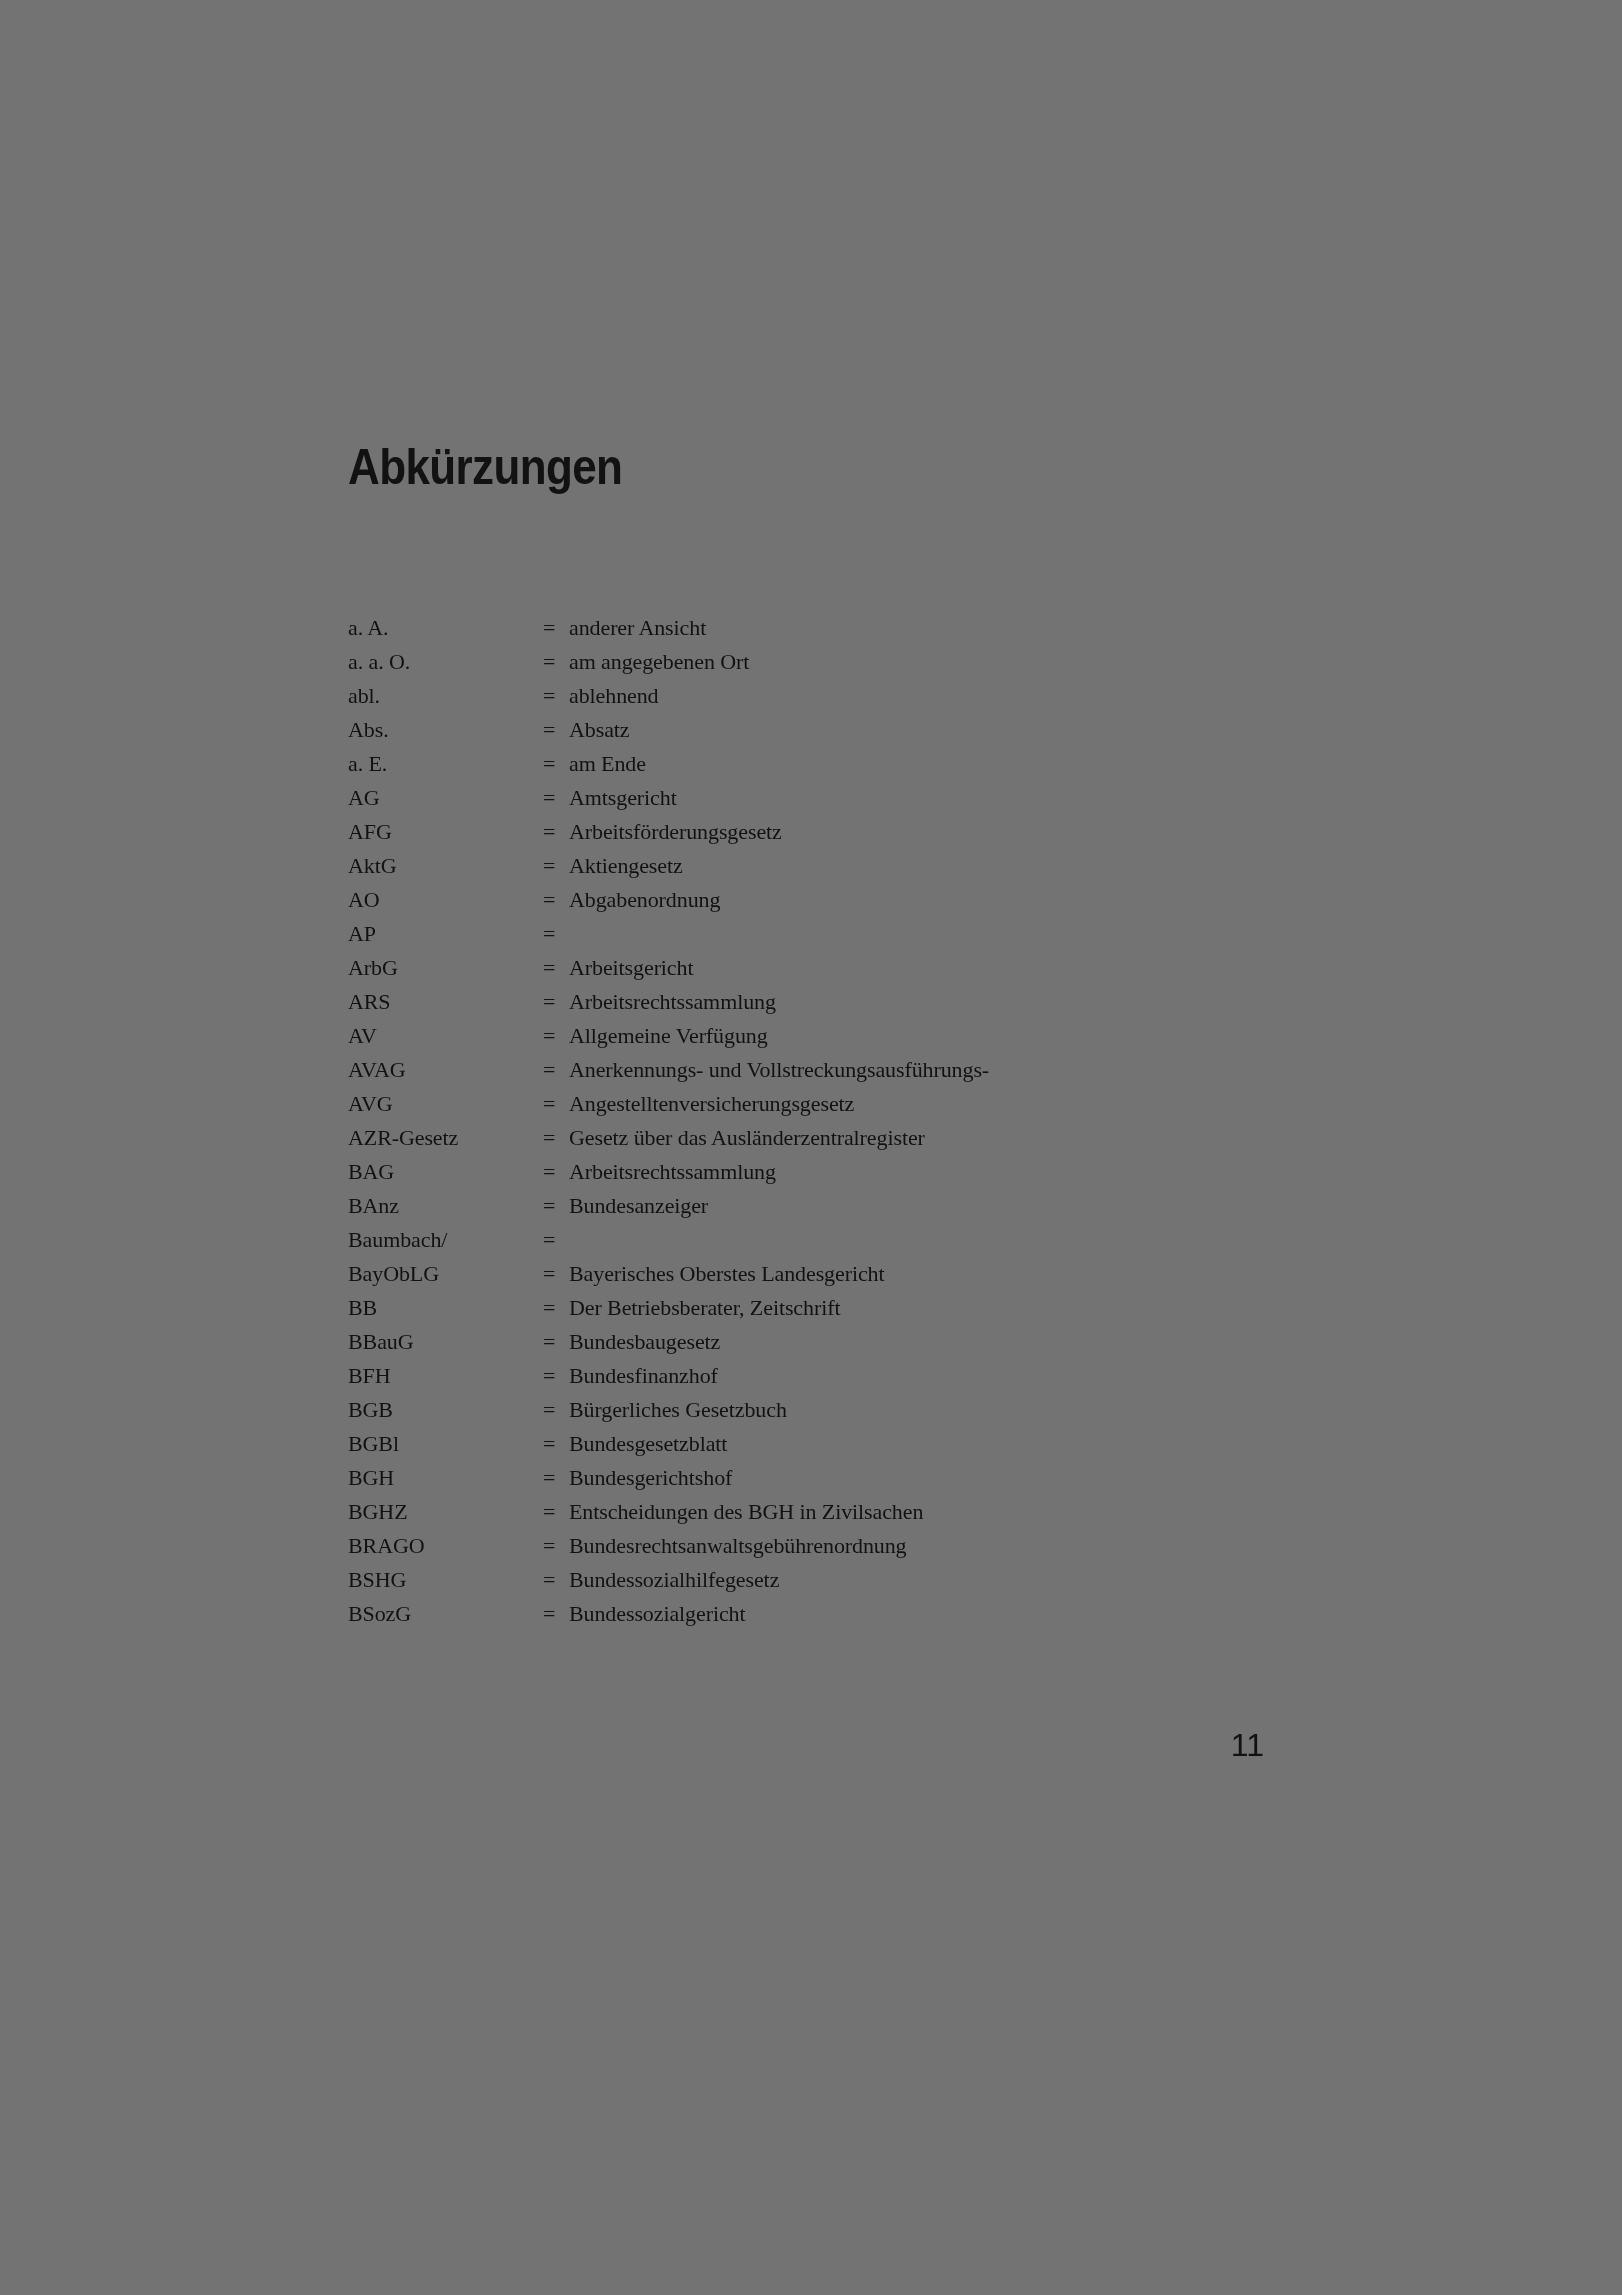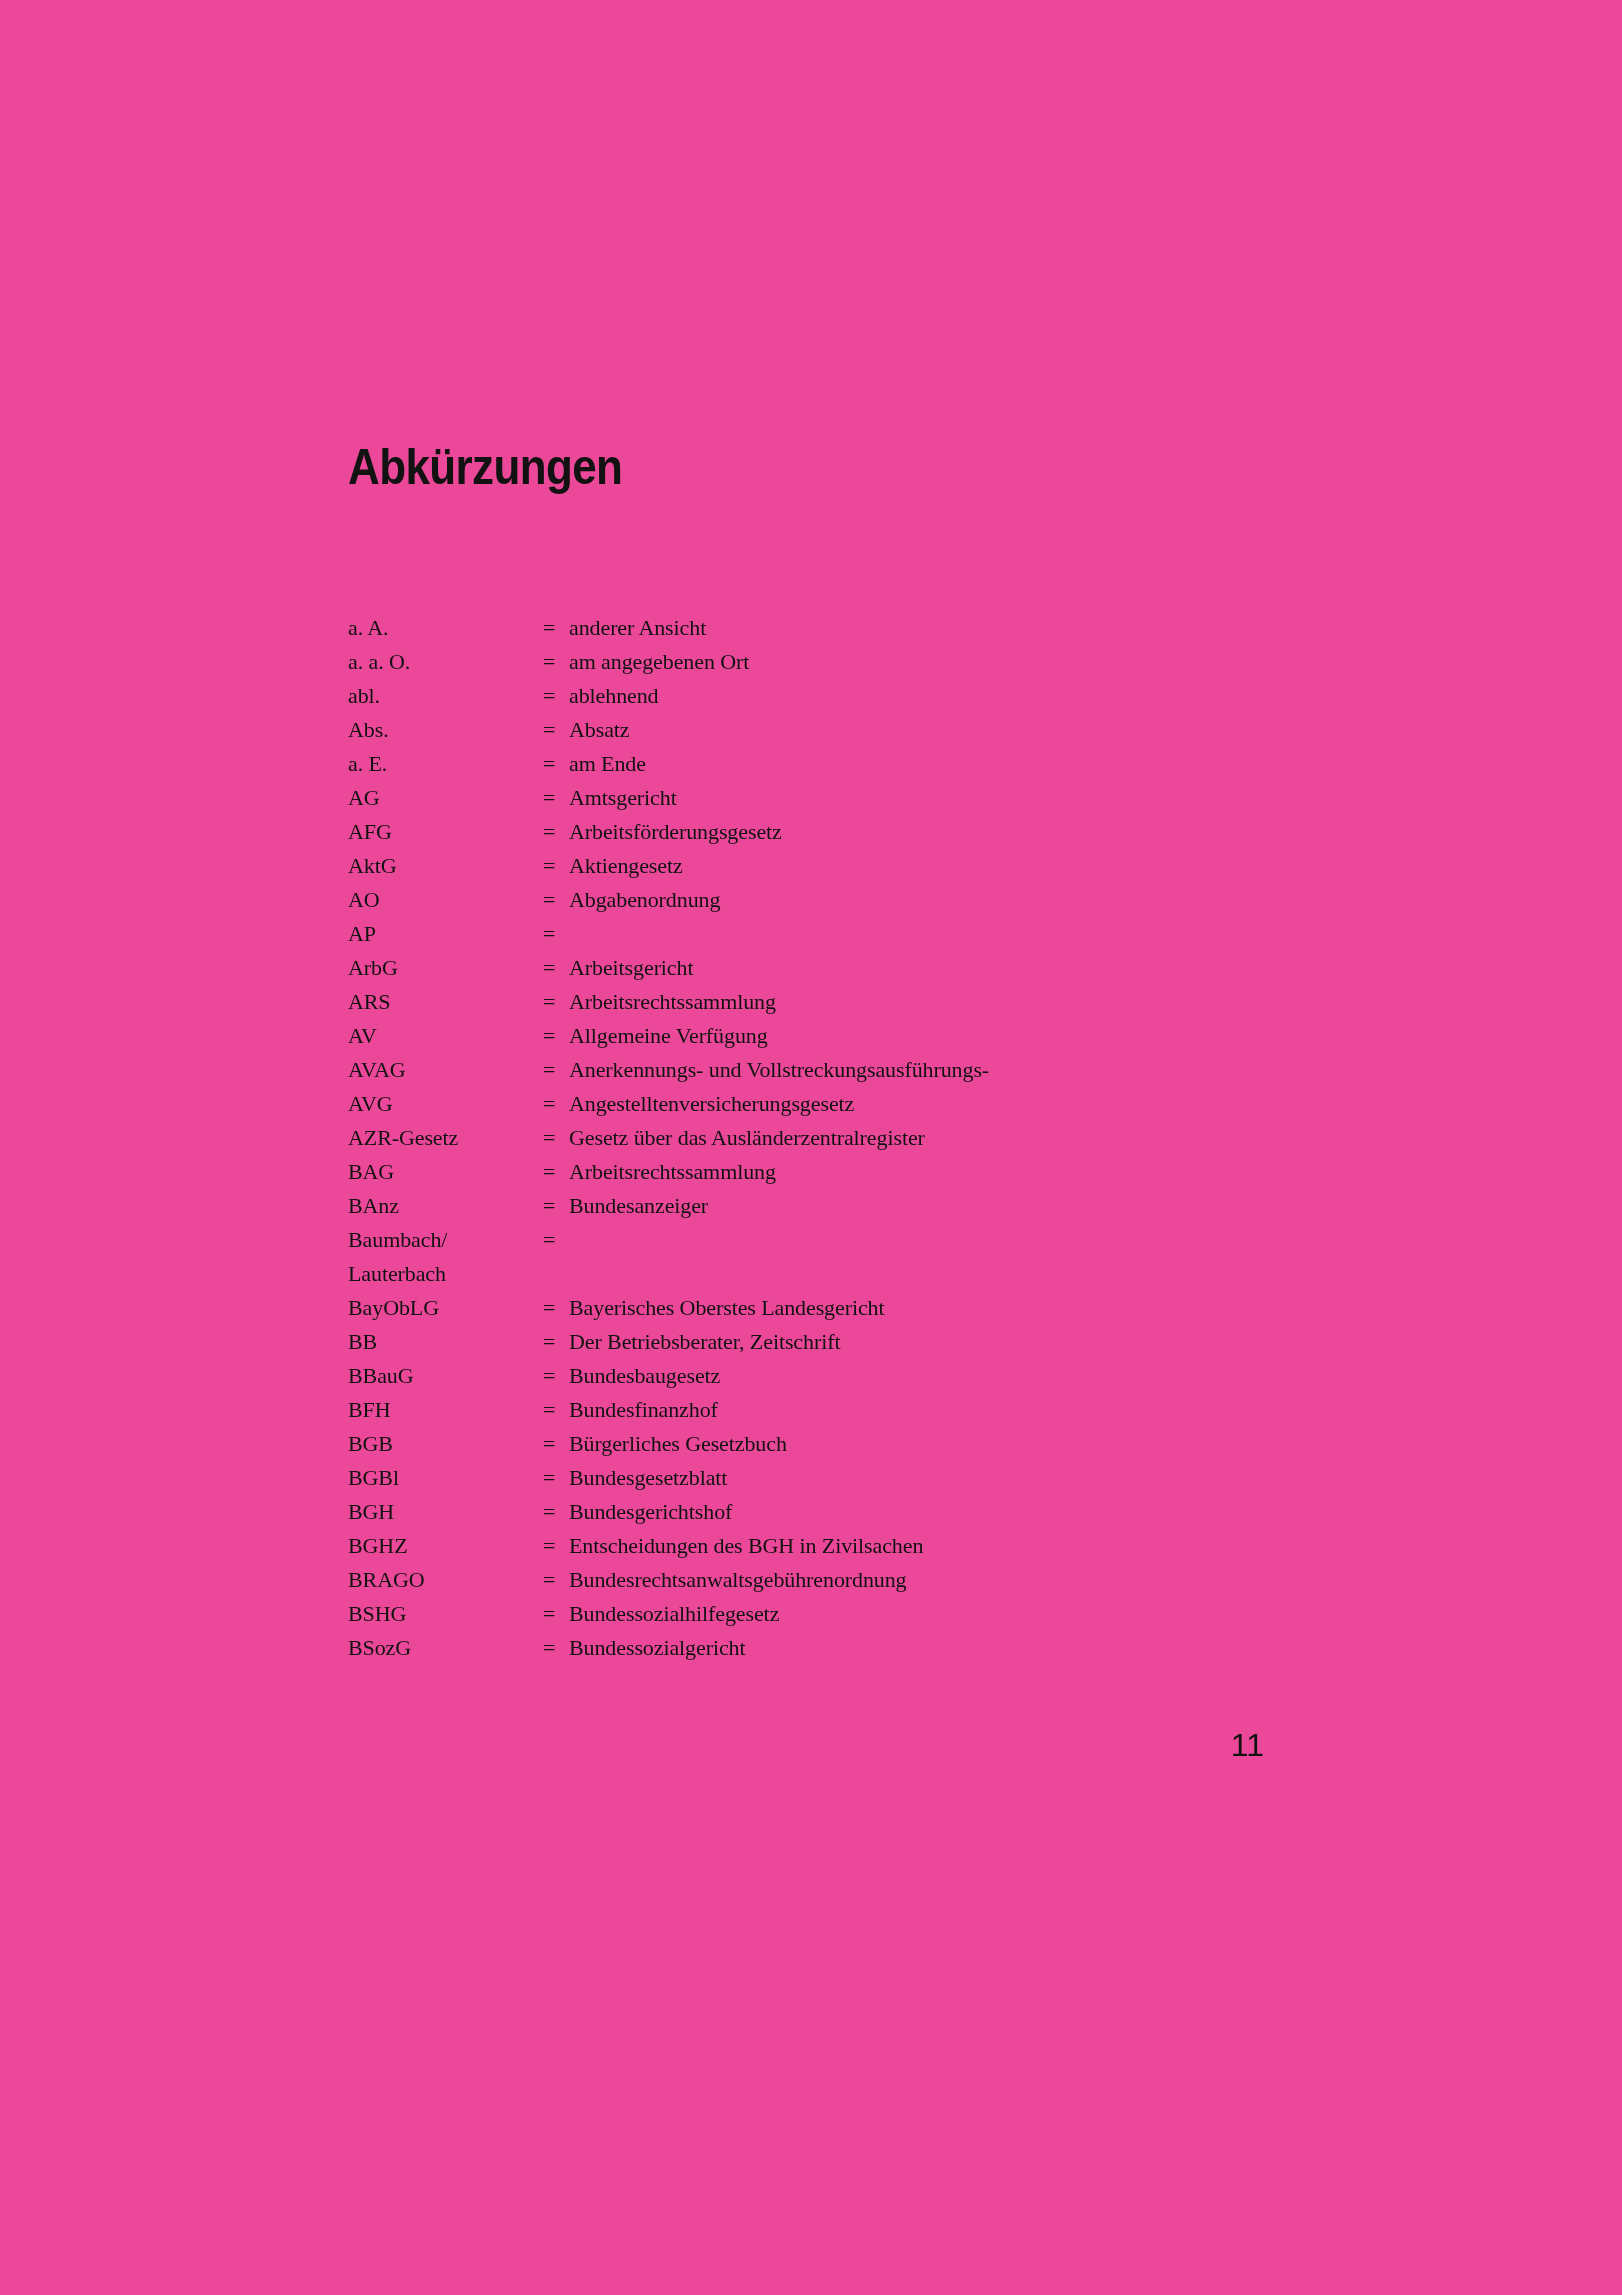--- a/index.html
+++ b/index.html
@@ -4,21 +4,21 @@
 <style>
   html, body {
     margin: 0;
     padding: 0;
     background: #e8e8e8;
   }
   .page {
     position: relative;
     width: 1622px;
     height: 2295px;
-    background: #ec4899;
+    background: #737373;
     color: #121212;
     font-family: "Liberation Serif", serif;
     overflow: hidden;
   }
   .page-title {
     position: absolute;
     left: 348px;
     top: 442px;
     margin: 0;
     font-family: "Liberation Sans", sans-serif;
@@ -181,25 +181,20 @@
     <span class="abbr-cell">BAnz</span>
     <span class="eq-cell">=</span>
     <span class="def-cell">Bundesanzeiger</span>
   </div>
 
   <div class="abbrev-row">
     <span class="abbr-cell">Baumbach/</span>
     <span class="eq-cell">=</span>
   </div>
 
-  <div class="abbrev-row">
-    <span class="abbr-cell">Lauterbach</span>
-    <span class="eq-cell"></span>
-    <span class="def-cell"></span>
-  </div>
 
   <div class="abbrev-row">
     <span class="abbr-cell">BayObLG</span>
     <span class="eq-cell">=</span>
     <span class="def-cell">Bayerisches Oberstes Landesgericht</span>
   </div>
 
   <div class="abbrev-row">
     <span class="abbr-cell">BB</span>
     <span class="eq-cell">=</span>

